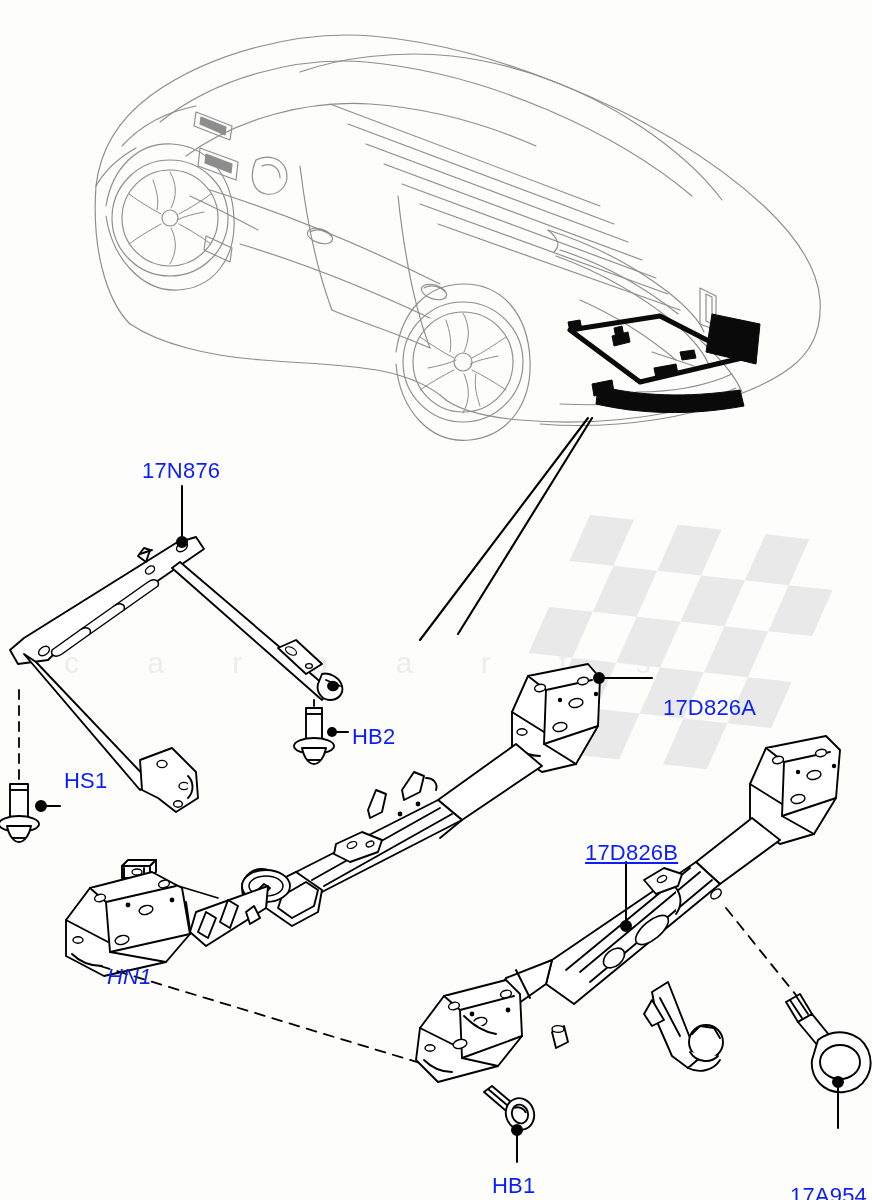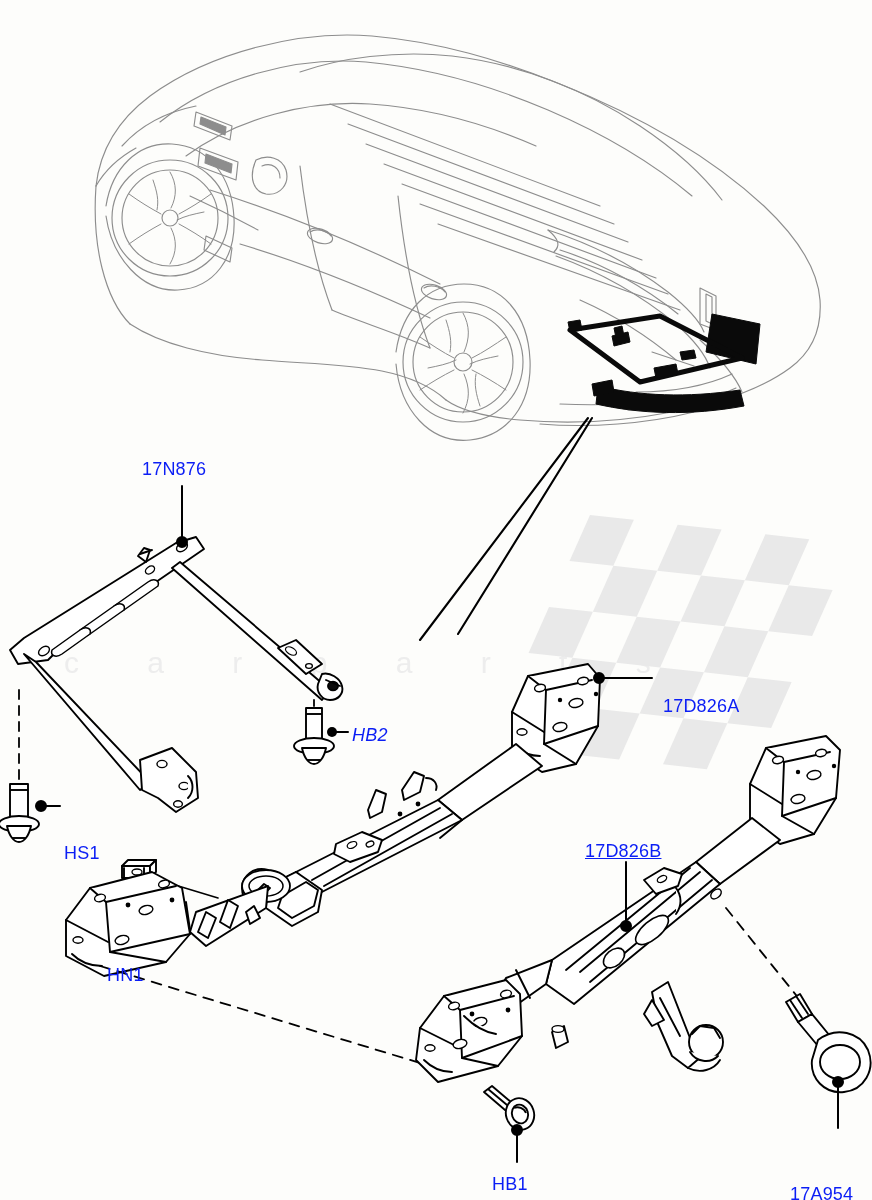--- a/index.html
+++ b/index.html
@@ -16,21 +16,21 @@
   #page svg.layer{
     position:absolute;
     left:0; top:0;
     width:872px;
     height:1200px;
   }
   .partlabel{
     position:absolute;
     color:#0b1ef5;
     font-family:"Liberation Sans", sans-serif;
-    font-size:18px;
+    font-size:22px;
     font-weight:500;
     letter-spacing:0.2px;
     white-space:nowrap;
     line-height:1;
   }
   .wm-scuderia{
     position:absolute;
     left:58px;
     top:528px;
     font-family:"Liberation Sans", sans-serif;
@@ -533,21 +533,21 @@
                C824 1094 810 1078 812 1060 Z"></path>
       <ellipse cx="840" cy="1062" rx="20" ry="17" fill="#ffffff" stroke="#000000" stroke-width="1.9"></ellipse>
     </g>
     <g stroke="#000000" stroke-width="2" fill="#000000">
       <path d="M838 1084 L838 1128" stroke-linecap="round"></path>
       <circle cx="838" cy="1082" r="5"></circle>
     </g>
   </svg>
 
   <div class="partlabel" style="left:142px;top:460px;">17N876</div>
-  <div class="partlabel" style="left:64px; top:844px;">HS1</div>
-  <div class="partlabel" style="left:352px;top:726px;font-style:italic;">HB2</div>
-  <div class="partlabel" style="left:107px;top:966px;">HN1</div>
+  <div class="partlabel" style="left:64px; top:770px;">HS1</div>
+  <div class="partlabel" style="left:352px;top:726px;">HB2</div>
+  <div class="partlabel" style="left:107px;top:966px;font-style:italic;">HN1</div>
   <div class="partlabel" style="left:663px;top:697px;">17D826A</div>
   <div class="partlabel" style="left:585px;top:842px;text-decoration:underline;">17D826B</div>
   <div class="partlabel" style="left:492px;top:1175px;text-align:right;">HB1</div>
   <div class="partlabel" style="left:790px;top:1185px;">17A954</div>
 
 </div>
 
 </body></html>

